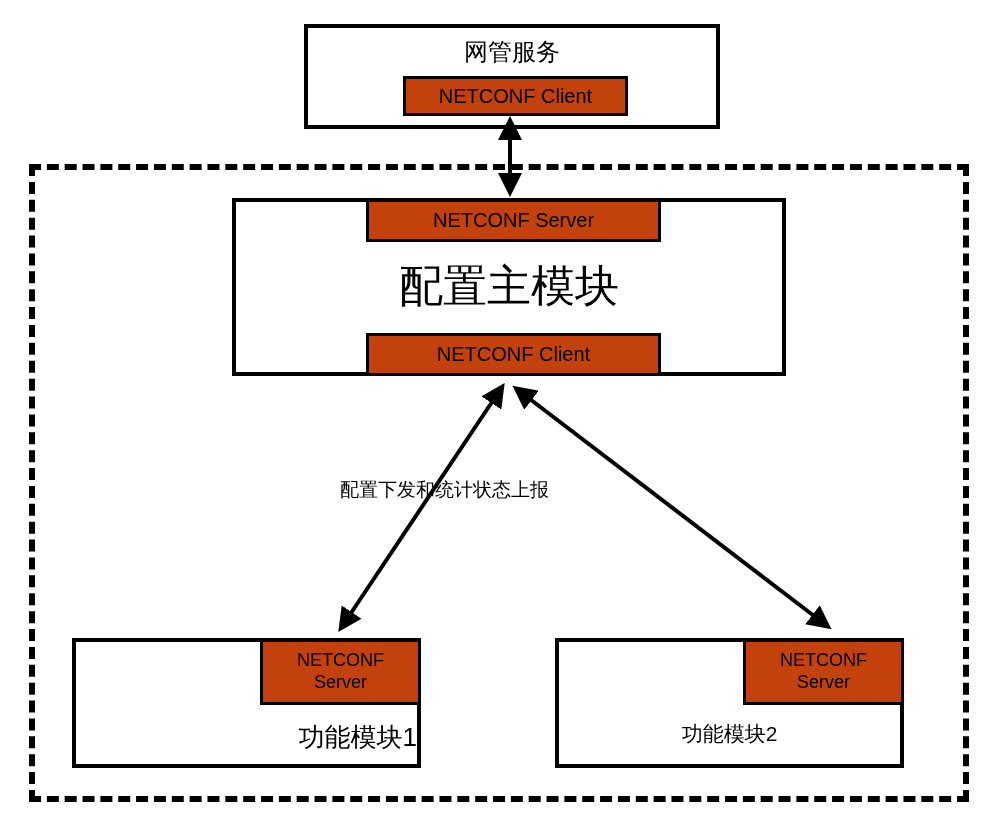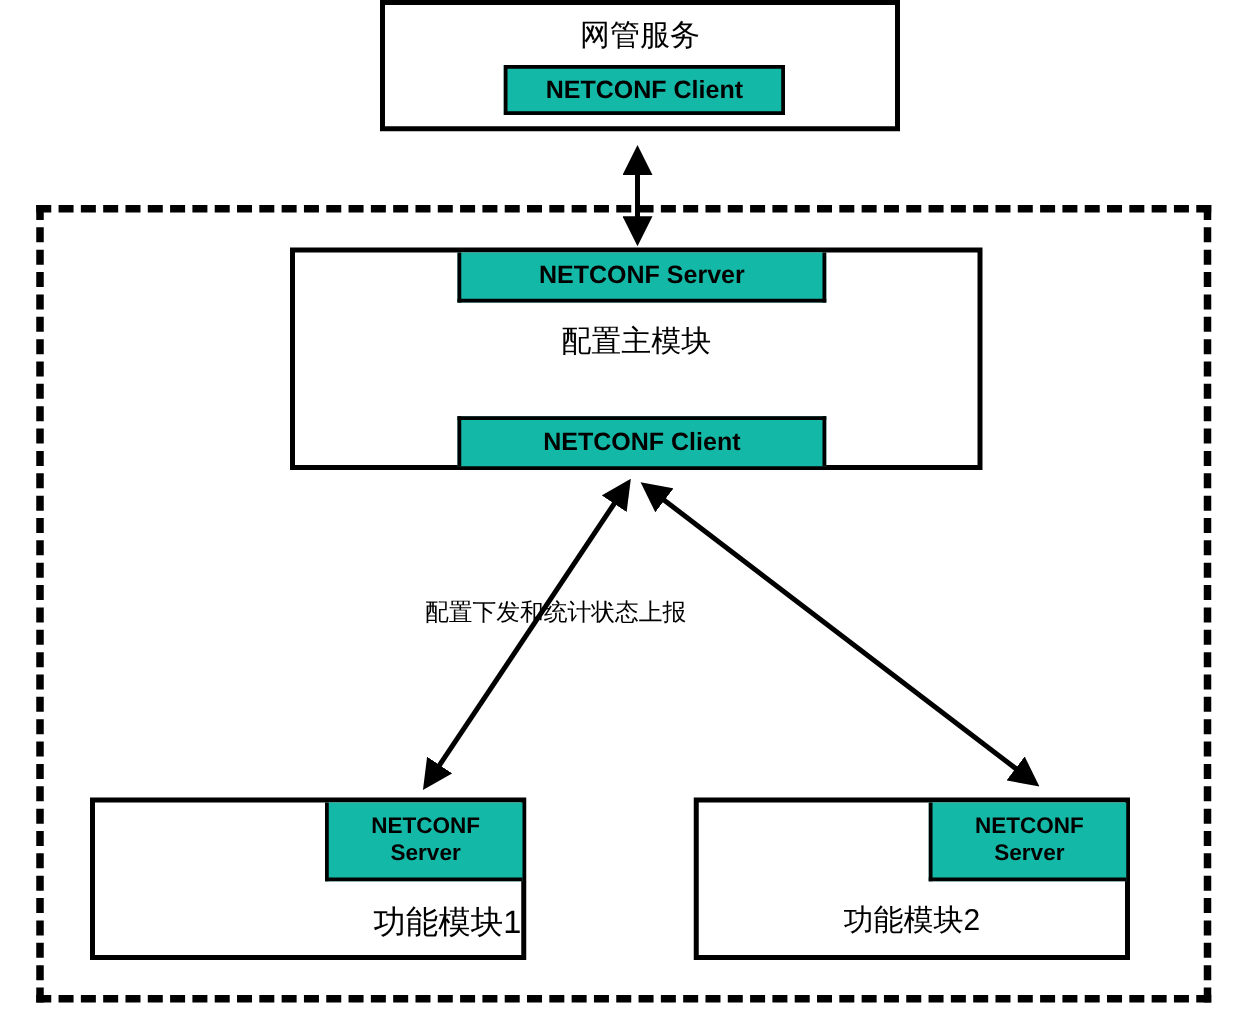--- a/index.html
+++ b/index.html
@@ -20,30 +20,30 @@
       height: 100%;
     }
     .box {
       position: absolute;
       border: 4px solid #000;
       background: #fff;
     }
     .inner-box {
       position: absolute;
       border: 3px solid #000;
-      background: #14b8a6;
+      background: #c2410c;
       display: flex;
       align-items: center;
       justify-content: center;
       font-size: 20px;
-      font-weight: bold;
+      font-weight: normal;
     }
     .top-box {
       left: 304px;
-      top: 0;
+      top: 24px;
       width: 416px;
       height: 105px;
     }
     .top-box-title {
       text-align: center;
       font-size: 24px;
       padding-top: 8px;
     }
     .top-inner {
       left: 95px;
@@ -67,21 +67,21 @@
     }
     .main-inner-top {
       left: 130px;
       top: 0px;
       width: 295px;
       height: 40px;
       border-top: none;
     }
     .main-title {
       text-align: center;
-      font-size: 24px;
+      font-size: 44px;
       padding-top: 55px;
     }
     .main-inner-bottom {
       left: 130px;
       top: 131px;
       width: 295px;
       height: 40px;
       border-bottom: none;
     }
     .func-module-1 {
@@ -118,21 +118,21 @@
       width: 158px;
       height: 63px;
       border-top: none;
       border-right: none;
       font-size: 18px;
       line-height: 1.2;
       text-align: center;
     }
     .func-2-title {
       text-align: center;
-      font-size: 24px;
+      font-size: 21px;
       padding-top: 78px;
     }
     .arrow-label {
       position: absolute;
       left: 340px;
       top: 477px;
       font-size: 19px;
       text-align: center;
     }
     svg.arrows {

